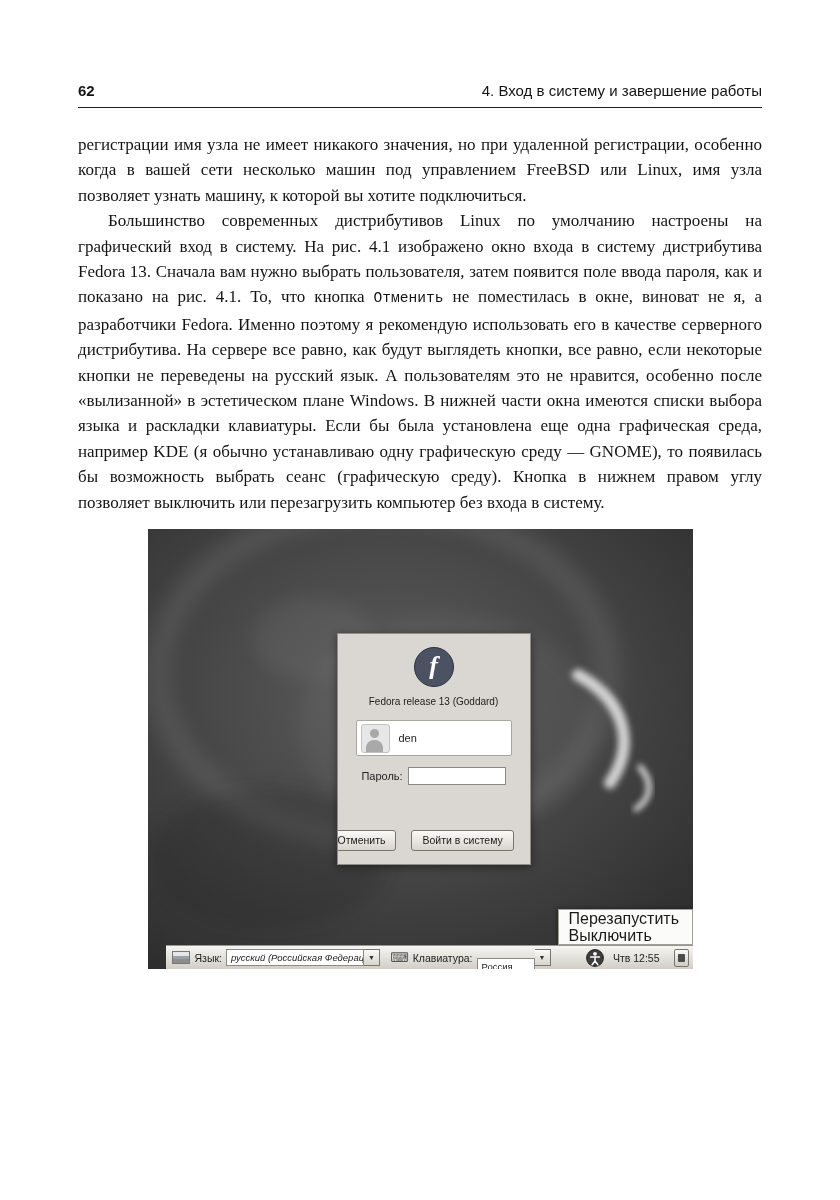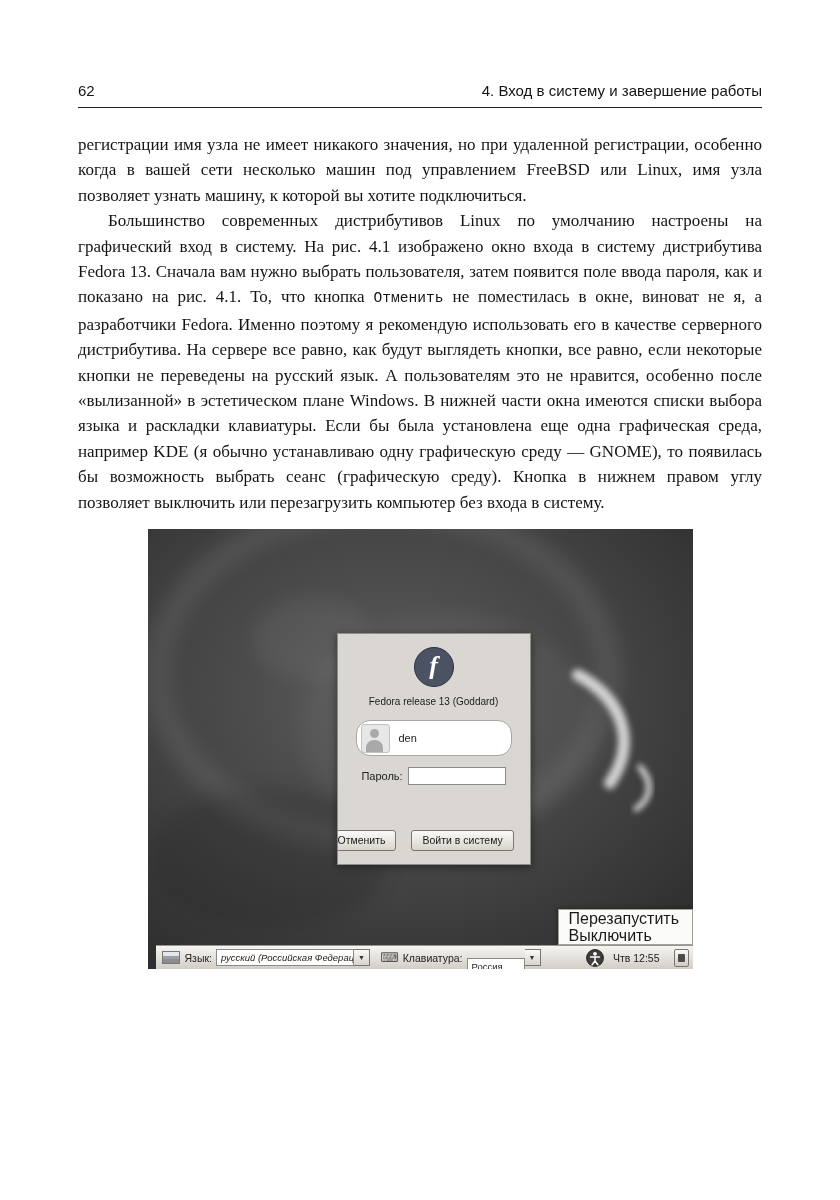--- a/index.html
+++ b/index.html
@@ -3,21 +3,21 @@
 <meta charset="utf-8">
 <style>
   html,body{margin:0;padding:0;background:#fff;}
   body{width:840px;height:1200px;font-family:"Liberation Serif",serif;color:#141414;overflow:hidden;}
   .page{padding:82px 78px 0 78px;}
 
   
   .running-head{display:flex;justify-content:space-between;align-items:baseline;
     font-family:"Liberation Sans",sans-serif;font-size:15px;
     border-bottom:1.6px solid #222;padding-bottom:8px;margin-bottom:24px;}
-  .running-head .pagenum{font-weight:normal;}
+  .running-head .pagenum{font-weight:bold;}
 
   
   p.body-text{margin:0;font-size:17px;line-height:25.4px;text-align:justify;}
   p.indent{text-indent:30px;}
   .mono{font-family:"Liberation Mono",monospace;font-size:14.6px;}
 
   
   figure{margin:14px 0 0 0;}
   .shot{position:relative;width:545px;height:440px;margin:0 auto;overflow:hidden;
     background:#3a3a3a;font-family:"Liberation Sans","DejaVu Sans",sans-serif;}
@@ -26,42 +26,42 @@
   
   .login-dialog{position:absolute;left:189px;top:104px;width:192px;height:230px;
     background:#dad7d2;border:1px solid #8f8d88;box-shadow:0 2px 8px rgba(0,0,0,.45);
     overflow:hidden;display:flex;flex-direction:column;align-items:center;}
   .fedora-logo{margin-top:13px;width:38px;height:38px;border-radius:50%;
     background:#4a5263;border:1px solid #2e3340;display:flex;align-items:center;justify-content:center;}
   .fedora-logo span{color:#fff;font-family:"Liberation Serif",serif;font-style:italic;
     font-weight:bold;font-size:26px;line-height:1;margin-top:-3px;}
   .release{margin-top:9px;font-size:10px;color:#1c1c1c;}
   .user-row{margin-top:13px;width:156px;height:36px;background:#fff;border:1px solid #aaa7a1;
-    border-radius:14px;display:flex;align-items:center;padding-left:4px;box-sizing:border-box;cursor:default;}
+    border-radius:2px;display:flex;align-items:center;padding-left:4px;box-sizing:border-box;cursor:default;}
   .avatar{width:27px;height:27px;background:#e7e7e7;border:1px solid #c2c2c2;border-radius:3px;
     position:relative;overflow:hidden;flex:0 0 auto;}
   .avatar::before{content:"";position:absolute;left:8px;top:4px;width:9px;height:9px;border-radius:50%;background:#a9a9a9;}
   .avatar::after{content:"";position:absolute;left:4px;top:15px;width:17px;height:12px;border-radius:8px 8px 0 0;background:#a9a9a9;}
   .uname{margin-left:9px;font-size:11px;color:#222;}
   .pw-row{margin-top:11px;display:flex;align-items:center;}
   .pw-row label{font-size:11px;color:#222;}
   .pw-input{margin-left:5px;width:92px;height:16px;border:1px solid #8a8a86;background:#fff;
     font-size:11px;padding:0 2px;}
   .btn-row{position:absolute;left:-11px;bottom:13px;display:flex;gap:15px;white-space:nowrap;}
   .btn{font-family:"Liberation Sans",sans-serif;font-size:10.5px;color:#1a1a1a;
     background:linear-gradient(#fbfaf8,#d8d4cc);border:1px solid #78766f;border-radius:3px;
     padding:3px 10px;line-height:13px;}
 
   
   .popup-menu{position:absolute;right:0;bottom:24px;width:133px;background:#fbfbfa;
     border:1px solid #a0a099;box-shadow:-1px -1px 4px rgba(0,0,0,.3);}
   .menu-item{font-size:16px;color:#1a1a1a;line-height:17px;padding-left:10px;cursor:default;}
 
   
-  .panel{position:absolute;left:8px;right:0;bottom:0;height:24px;box-sizing:border-box;
+  .panel{position:absolute;left:18px;right:0;bottom:0;height:24px;box-sizing:border-box;
     background:linear-gradient(#f6f5f2,#d2cec6);border-top:1px solid #98958e;
     display:flex;align-items:center;padding:0 4px;font-size:10.5px;color:#222;}
   .flag{width:16px;height:11px;margin:0 5px 0 2px;border:1px solid #777;
     background:linear-gradient(#e6e6e6 33%,#9aa0a8 33%,#9aa0a8 66%,#8c8c8c 66%);flex:0 0 auto;}
   .plabel{margin-right:4px;white-space:nowrap;}
   .combo{height:17px;background:#fff;border:1px solid #8a8a86;display:flex;align-items:center;
     padding:0 4px;box-sizing:border-box;overflow:hidden;white-space:nowrap;}
   .combo.lang{width:138px;font-style:italic;font-size:9.5px;}
   .combo.kbd{width:58px;font-size:9.5px;margin-top:17px;}
   .combo-btn{width:16px;height:17px;box-sizing:border-box;margin-right:8px;

